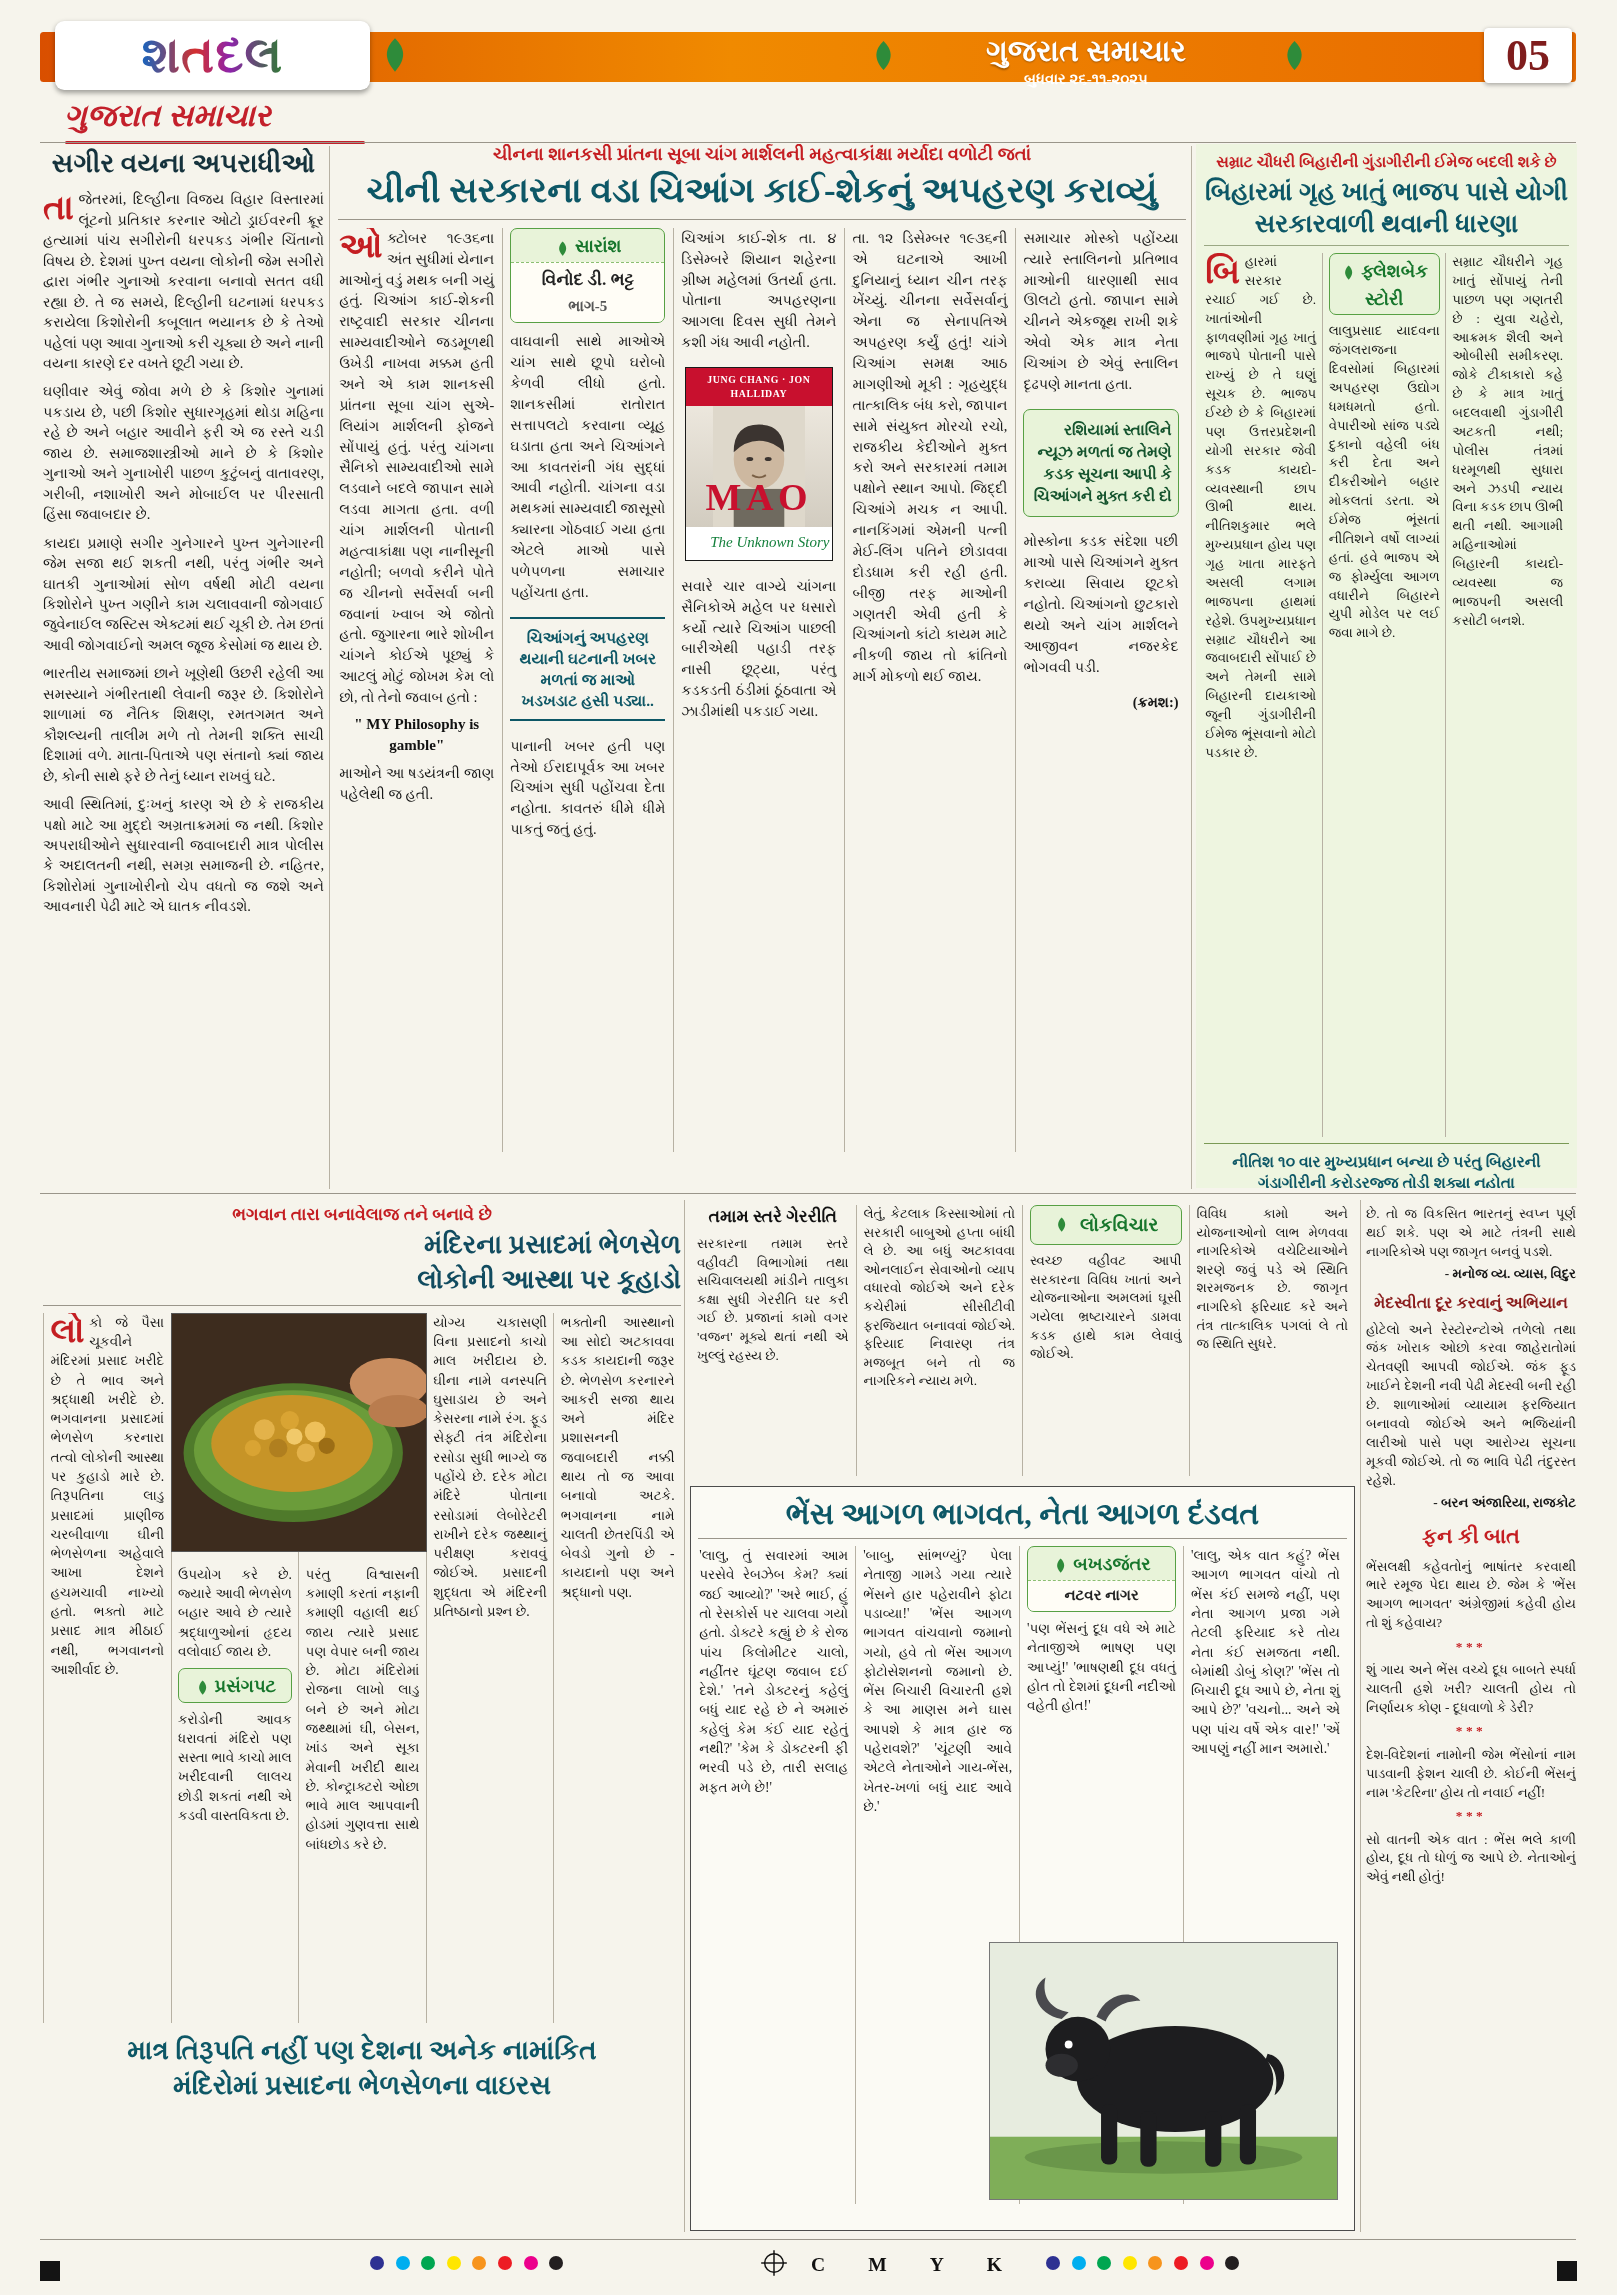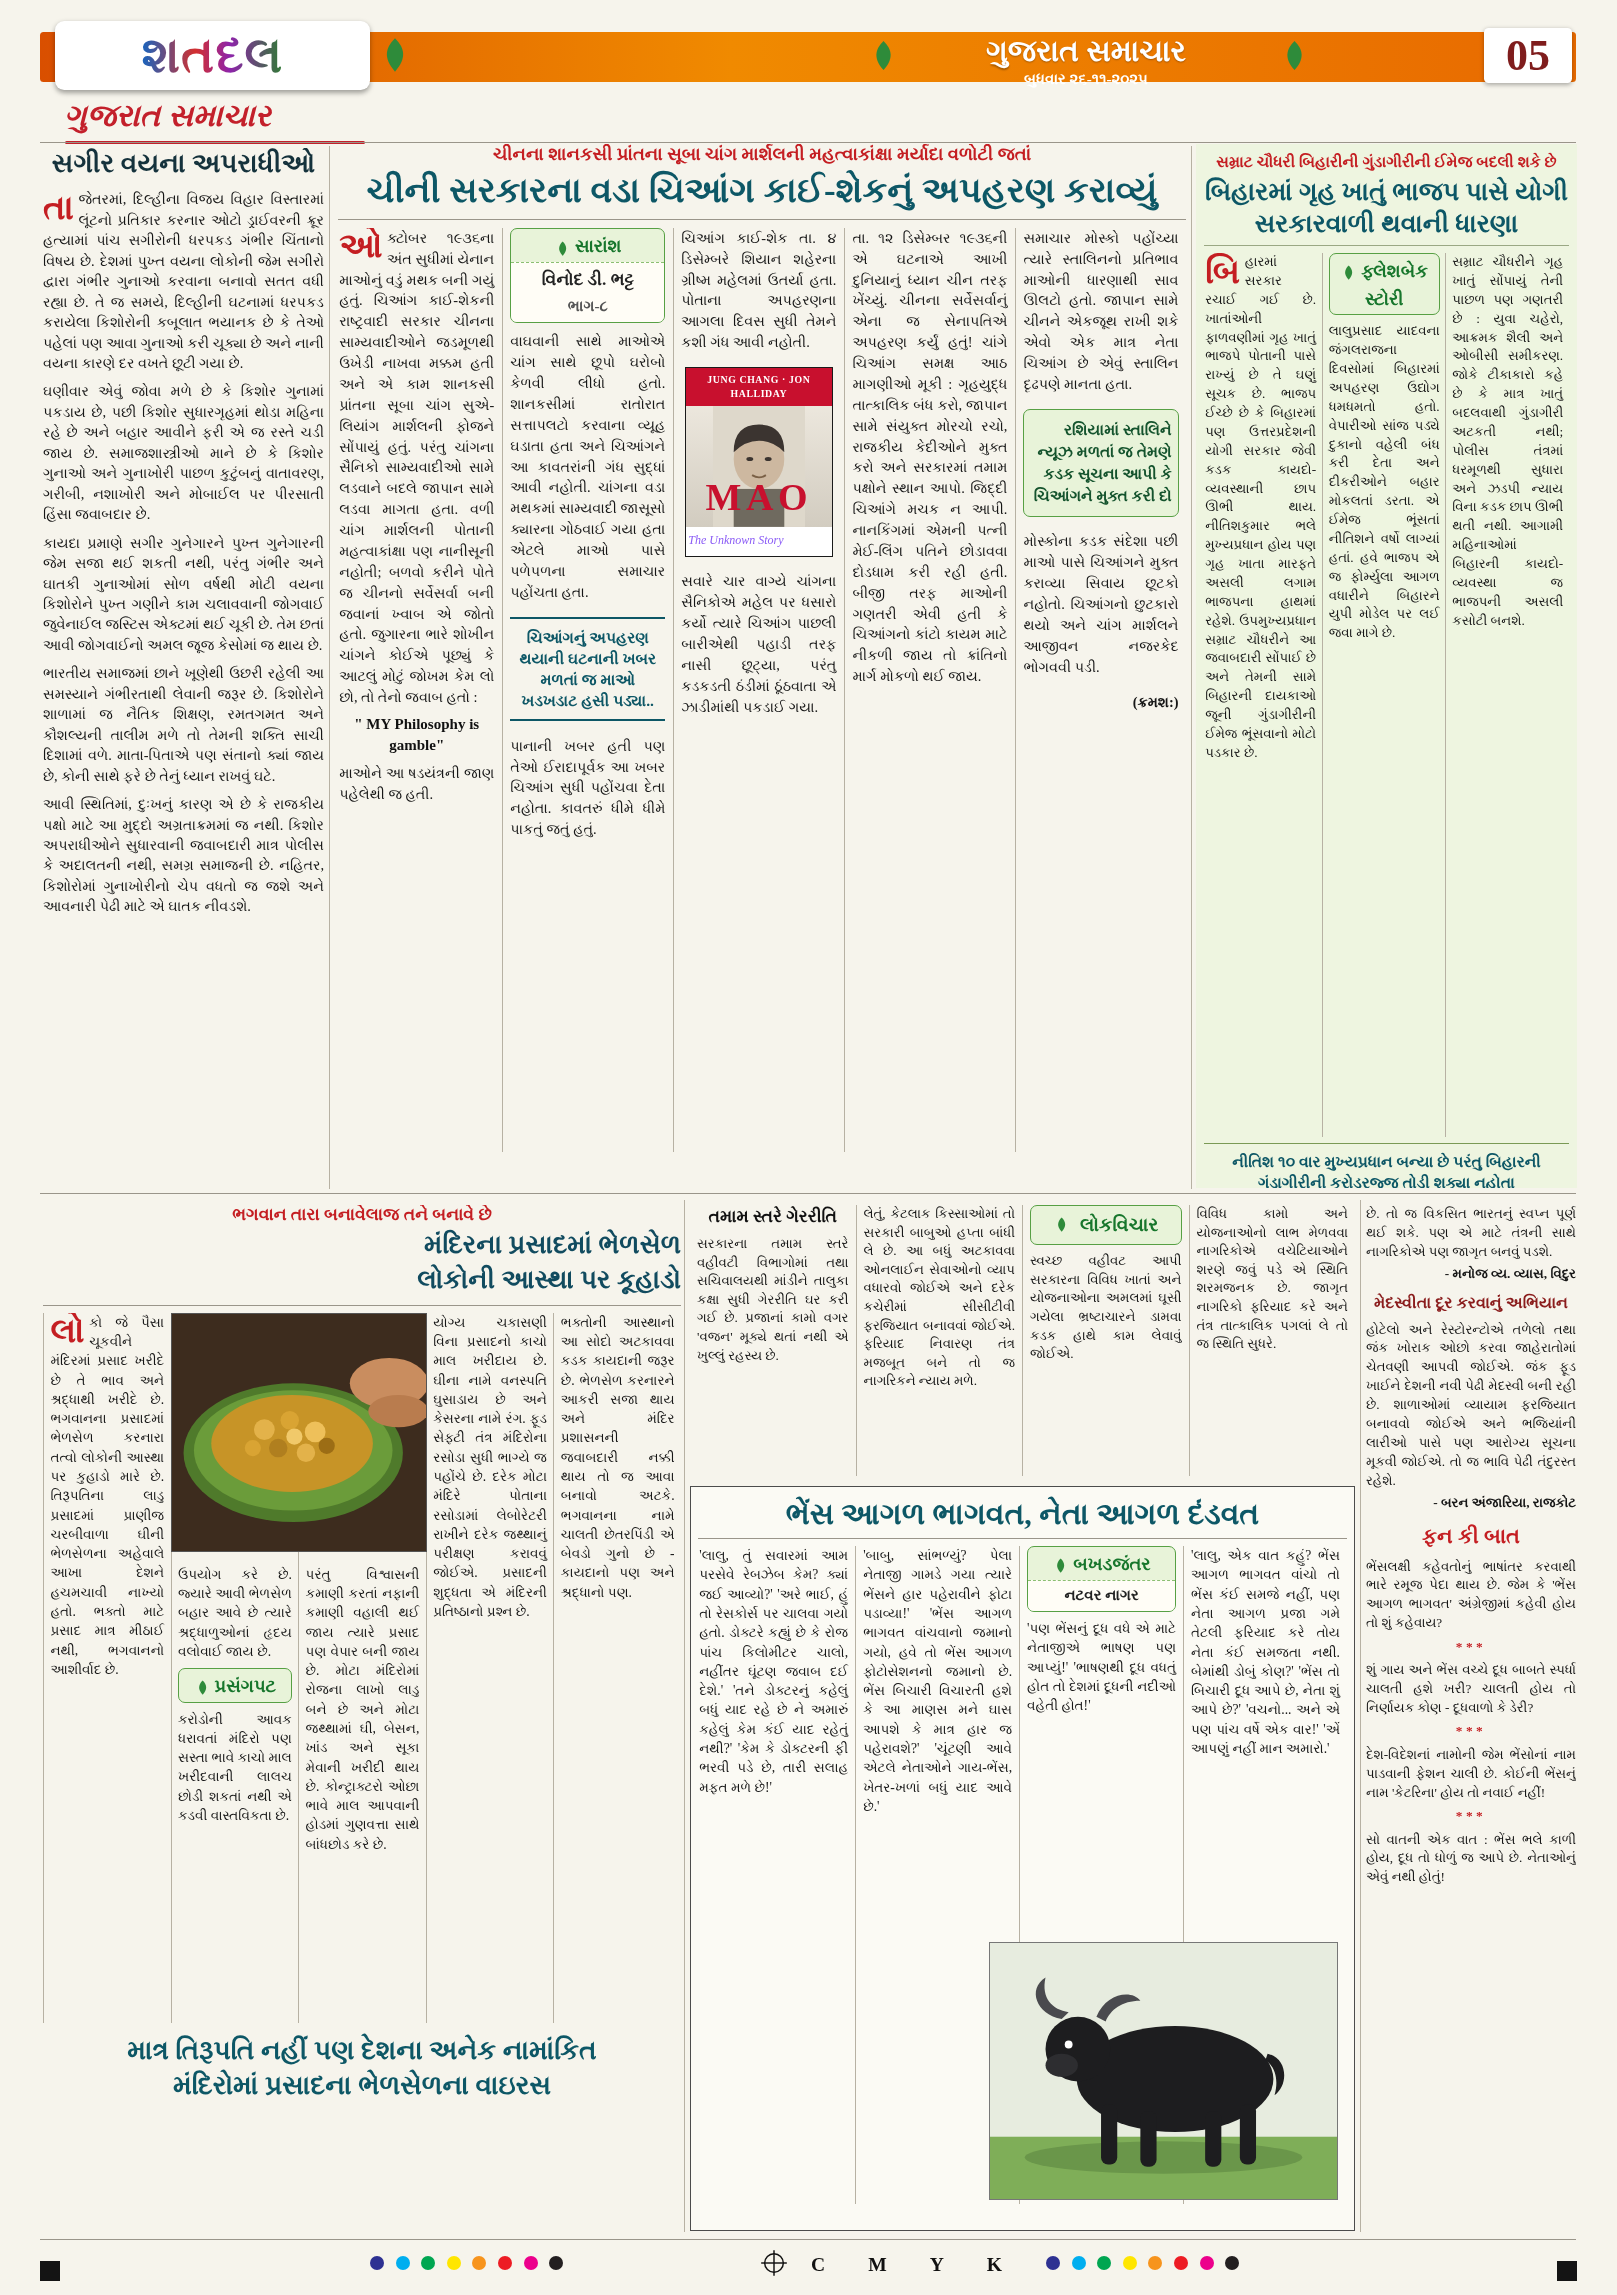--- a/index.html
+++ b/index.html
@@ -44,21 +44,21 @@
   .art-china .kicker{font-size:18px;}
   .art-china .headline-teal{font-size:35px;margin:5.8px 0 3.5px;}
   .china-cols{height:924px;margin-top:8px;border-top:1.2px solid #9a958a;padding-top:8px;}
   .china-cols .col{font-size:14.4px;line-height:1.45;text-align:justify;}
   .eng-quote{font-weight:800;color:#111;text-align:center;margin:5.8px 0;font-size:15px;}
   .book{width:94%;margin:8px auto;border:1.7px solid #1a1a1a;background:#fff;}
   .book-top{background:#c8102e;color:#fff;font-size:9.8px;font-weight:bold;text-align:center;padding:4.6px 2.3px;letter-spacing:0.6px;}
   .book-face{position:relative;height:121px;background:linear-gradient(#ece7dd,#d2ccc0);}
   .book-face svg{display:block;margin:0 auto;}
   .book-mao{position:absolute;bottom:2.3px;left:0;right:0;text-align:center;font-size:38px;font-weight:800;color:#c8102e;letter-spacing:4.6px;}
-  .book-sub{padding:4.6px 2.3px 7px;text-align:left;font-style:italic;font-size:12px;color:#8b5cf6;background:#fff;}
+  .book-sub{padding:4.6px 2.3px 7px;text-align:right;font-style:italic;font-size:15px;color:#15803d;background:#fff;}
 
   .art-bihar{position:absolute;left:1196px;top:144px;width:381px;height:1044px;background:#eef5e0;box-sizing:border-box;padding:9.2px 8px;overflow:hidden;}
   .art-bihar .kicker{font-size:15.6px;}
   .art-bihar .headline-teal{font-size:25.4px;line-height:1.25;margin:4.6px 0 5.8px;}
   .bihar-cols{height:884px;border-top:1.2px solid #9aa884;padding-top:7px;}
   .bihar-cols .col{font-size:13.3px;line-height:1.42;text-align:justify;padding:0 5.8px;}
   .bihar-footer{border-top:1.2px solid #7a9a55;margin-top:5.8px;padding-top:7px;font-size:15.6px;font-weight:800;color:#0d5766;text-align:center;line-height:1.35;}
 
   
   .art-prasad{position:absolute;left:43px;top:1205px;width:638px;height:951px;overflow:hidden;}
@@ -148,21 +148,21 @@
         <div class="eng-quote">" MY Philosophy is gamble"</div>
         <span>માઓને આ ષડયંત્રની જાણ પહેલેથી જ હતી.</span>
       </div>
       <div class="col">
         <div class="gbox">
           <div class="gtitle"><svg class="leaf-ic" viewBox="0 0 24 24">
                 <path d="M12 2C6 8 5 14 12 22C19 14 18 8 12 2Z" fill="#2e8b3a"></path>
               </svg><span>સારાંશ</span></div>
           <div class="gwhite">
             <div style="font-size:17.3px;font-weight:800;color:#222;">વિનોદ ડી. ભટ્ટ</div>
-            <div style="font-size:15px;font-weight:800;color:#555;margin-top:3.5px;">ભાગ-૮</div>
+            <div style="font-size:15px;font-weight:800;color:#555;margin-top:3.5px;">ભાગ-5</div>
           </div>
         </div>
         <p class="body-txt" style="margin-top:8px;">વાઘવાની સાથે માઓએ ચાંગ સાથે છૂપો ઘરોબો કેળવી લીધો હતો. શાનકસીમાં રાતોરાત સત્તાપલટો કરવાના વ્યૂહ ઘડાતા હતા અને ચિઆંગને આ કાવતરાંની ગંધ સુદ્ધાં આવી નહોતી. ચાંગના વડા મથકમાં સામ્યવાદી જાસૂસો ક્યારના ગોઠવાઈ ગયા હતા એટલે માઓ પાસે પળેપળના સમાચાર પહોંચતા હતા.</p>
         <div class="pullq">ચિઆંગનું અપહરણ થયાની ઘટનાની ખબર મળતાં જ માઓ ખડખડાટ હસી પડ્યા..</div>
         <p class="body-txt">પાનાની ખબર હતી પણ તેઓ ઈરાદાપૂર્વક આ ખબર ચિઆંગ સુધી પહોંચવા દેતા નહોતા. કાવતરું ધીમે ધીમે પાકતું જતું હતું.</p>
       </div>
       <div class="col">
         <p class="body-txt" style="margin-top:0;">ચિઆંગ કાઈ-શેક તા. ૪ ડિસેમ્બરે શિયાન શહેરના ગ્રીષ્મ મહેલમાં ઉતર્યા હતા. પોતાના અપહરણના આગલા દિવસ સુધી તેમને કશી ગંધ આવી નહોતી.</p>
         <div class="book">
           <div class="book-top">JUNG CHANG  ·  JON HALLIDAY</div>

